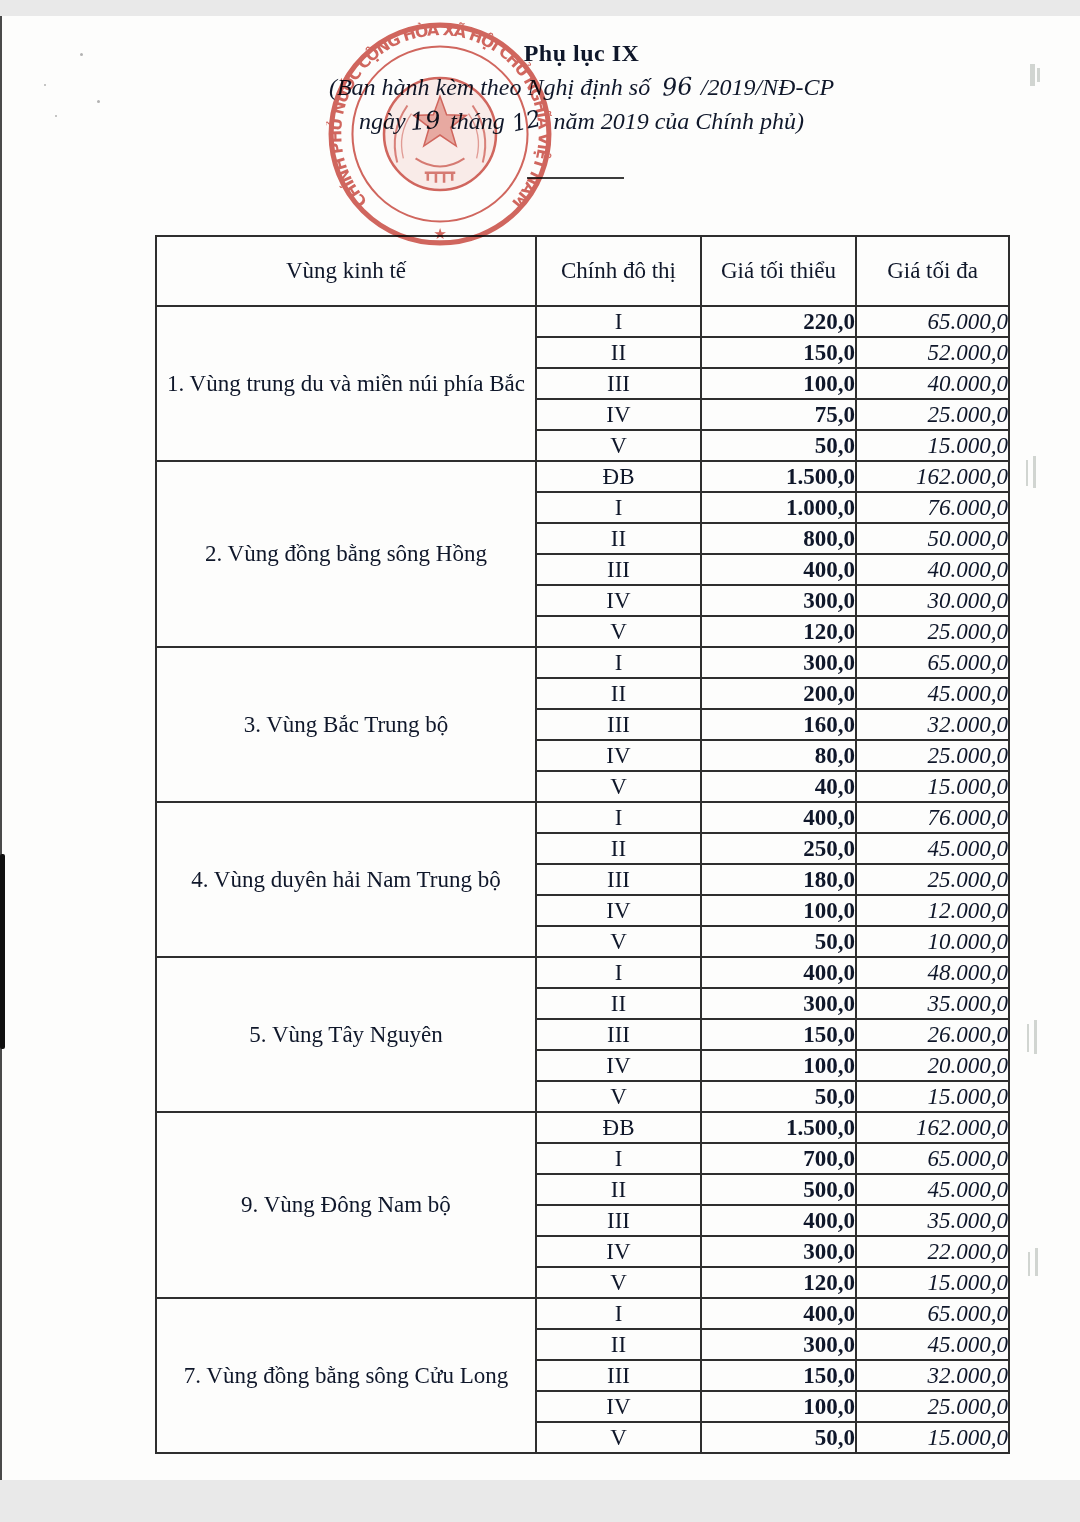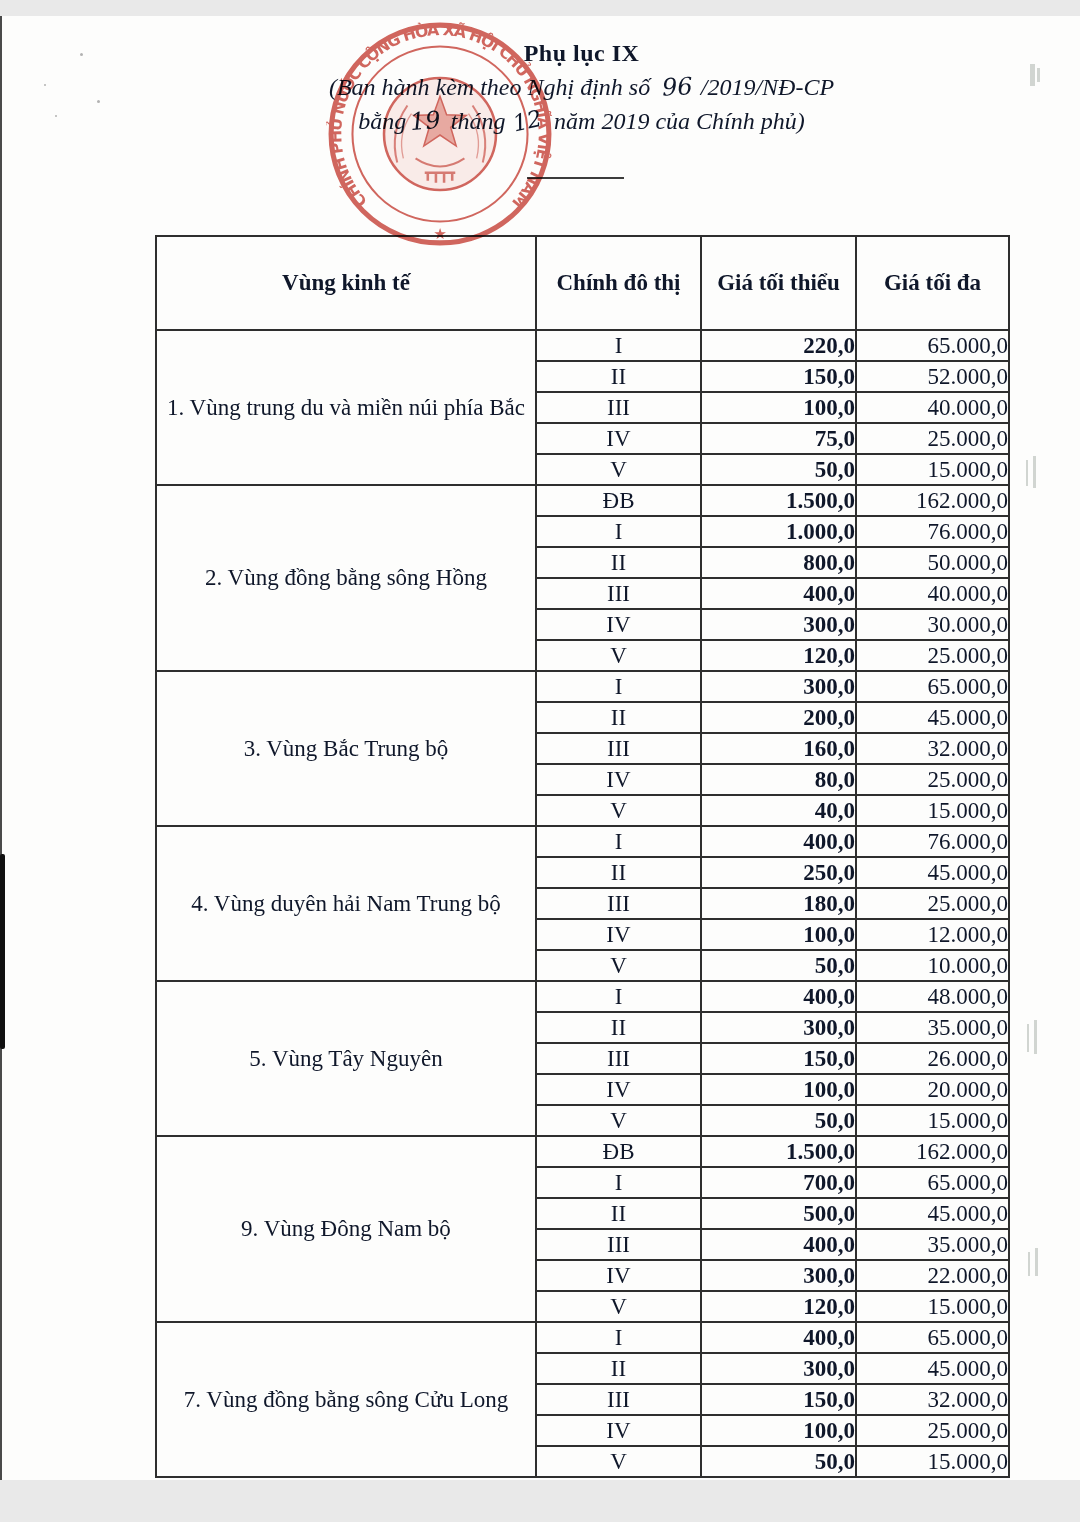--- a/index.html
+++ b/index.html
@@ -32,26 +32,26 @@
   
   .stamp{position:absolute;left:326px;top:4px;width:228px;height:228px;z-index:5;
          opacity:.82;mix-blend-mode:multiply;pointer-events:none;}
   
   table.price{
     position:absolute;left:155px;top:219px;width:853px;
     border-collapse:collapse;table-layout:fixed;z-index:3;
     font-size:23px;
   }
   table.price th, table.price td{border:2px solid #2e2e2e;}
-  table.price th{height:60px;font-weight:bold;text-align:center;padding:16px 4px;}
+  table.price th{height:60px;font-weight:normal;text-align:center;padding:4px 4px;}
   table.price td{height:29px;padding:0;}
   td.region-cell{vertical-align:middle;text-align:center;padding:0 10px 0 12px;line-height:1.35;}
   td.type-cell{text-align:center;}
   td.min-cell{text-align:right;padding-right:12px;font-weight:bold;}
-  td.max-cell{text-align:right;padding-right:14px;}
+  td.max-cell{text-align:right;padding-right:14px;font-style:italic;}
 </style>
 </head>
 <body>
 
 <div class="page">
 
   <div class="scan-edge-left"></div>
   <div class="scan-blob"></div>
   <div class="speck" style="left:80px;top:37px;width:3px;height:3px;"></div>
   <div class="speck" style="left:44px;top:68px;width:2px;height:2px;"></div>
@@ -62,21 +62,21 @@
   <div class="edge-mark" style="left:1026px;top:444px;width:2px;height:26px;"></div>
   <div class="edge-mark" style="left:1033px;top:440px;width:3px;height:32px;"></div>
   <div class="edge-mark" style="left:1027px;top:1008px;width:2px;height:28px;"></div>
   <div class="edge-mark" style="left:1034px;top:1004px;width:3px;height:34px;"></div>
   <div class="edge-mark" style="left:1028px;top:1236px;width:2px;height:24px;"></div>
   <div class="edge-mark" style="left:1035px;top:1232px;width:3px;height:28px;"></div>
 
   <div class="heading">
     <div class="appendix">Phụ lục IX</div>
     <div class="subtitle"><span>(Ban hành kèm theo Nghị định số</span><span class="hw hw-decree">96</span><span>/2019/NĐ-CP</span></div>
-    <div class="subtitle"><span>bằng</span><span class="hw hw-day">19</span>&nbsp;<span>tháng</span><span class="hw hw-month">12</span>&nbsp;<span>năm 2019 của Chính phủ)</span></div>
+    <div class="subtitle"><span>ngày</span><span class="hw hw-day">19</span>&nbsp;<span>tháng</span><span class="hw hw-month">12</span>&nbsp;<span>năm 2019 của Chính phủ)</span></div>
   </div>
   <div class="divider"></div>
 
 
   <div class="stamp">
     <svg width="228" height="228" viewBox="0 0 224 224">
       <g stroke="#c8453b" fill="none">
         <circle cx="112" cy="112" r="107" stroke-width="5"></circle>
         <circle cx="112" cy="112" r="86" stroke-width="2"></circle>
 

